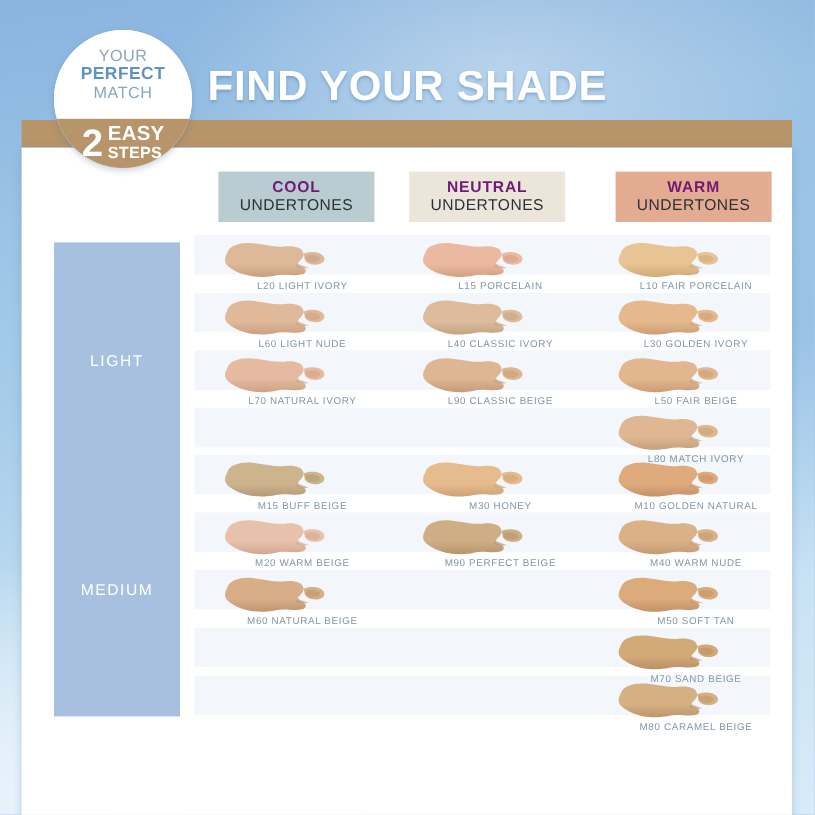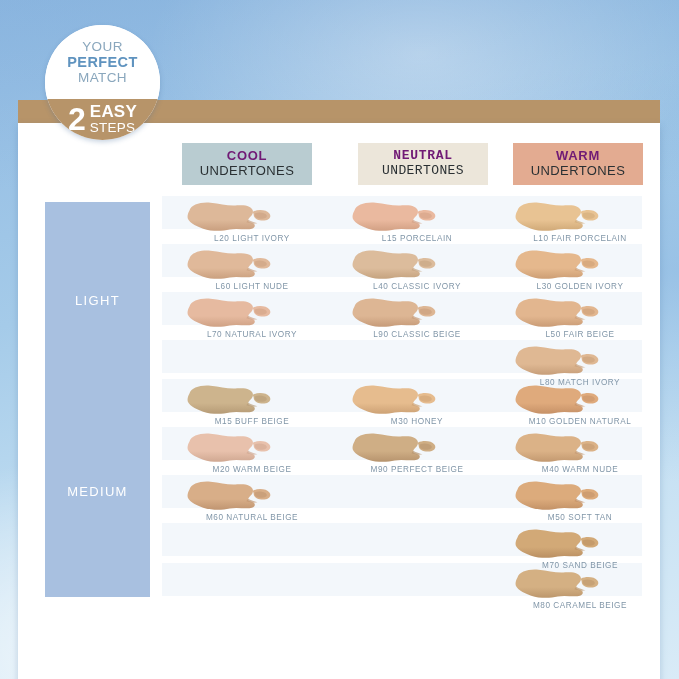--- a/index.html
+++ b/index.html
@@ -62,32 +62,32 @@
   }
   #badge-top span{color:#8aa7bd;font-size:13.5px;letter-spacing:.4px;}
   #badge-top span.b{color:#5f93bf;font-weight:bold;font-size:14.5px;}
   #badge-bot{
     position:absolute;left:0;top:74px;width:115px;height:41px;background:#b79469;
     display:flex;align-items:center;justify-content:center;gap:4px;
   }
   #badge-num{color:#fff;font-size:32px;font-weight:bold;line-height:1;margin-top:-2px;}
   #badge-words{display:flex;flex-direction:column;line-height:1.02;margin-top:-1px;}
   #badge-words .w1{color:#fff;font-size:17px;font-weight:bold;letter-spacing:.2px;}
-  #badge-words .w2{color:#fff;font-size:13.5px;font-weight:normal;letter-spacing:.2px;}
+  #badge-words .w2{color:#fff;font-size:13.5px;font-weight:bold;letter-spacing:.2px;}
 
   
   .ut{
     position:absolute;top:143px;height:42px;
     display:flex;flex-direction:column;align-items:center;justify-content:center;
     line-height:1.12;
   }
   .ut .t1{font-size:13px;font-weight:bold;color:#701a75;letter-spacing:.7px;}
   .ut .t2{font-size:13px;color:#2a3033;letter-spacing:.4px;}
   #ut-cool{left:182px;width:130px;background:#b9ccd1;}
-  #ut-neutral{left:358px;width:130px;background:#ece6da;font-family:Liberation Mono, monospace;}
+  #ut-neutral{left:341px;width:130px;background:#ece6da;}
   #ut-warm{left:513px;width:130px;background:#e3ab91;}
 
   
   .grp{
     position:absolute;left:45px;width:105px;
     background:#a8c0e0;
     display:flex;align-items:center;justify-content:center;
   }
   .grp span{color:#ffffff;font-size:13px;letter-spacing:1.3px;}
   #grp-light{top:202px;height:196px;}
@@ -108,20 +108,21 @@
   .colA{left:172px;}
   .colB{left:337px;}
   .colC{left:500px;}
 </style>
 </head>
 <body>
 
 <div id="bg"></div>
 
 <div id="header">
+  <div id="headline">FIND YOUR SHADE</div>
 </div>
 
 <div id="tanband" style="background: rgb(183, 148, 105);"></div>
 
 <div id="card">
   <div id="stripe-layer">
       <div class="stripe on" style="top: 73px; left: 144px; background: rgb(243, 247, 251);"></div>
       <div class="stripe off" style="top: 106px; left: 144px; background: rgb(255, 255, 255);"></div>
       <div class="stripe on" style="top: 121px; left: 144px; background: rgb(243, 247, 251);"></div>
       <div class="stripe off" style="top: 154px; left: 144px; background: rgb(255, 255, 255);"></div>

